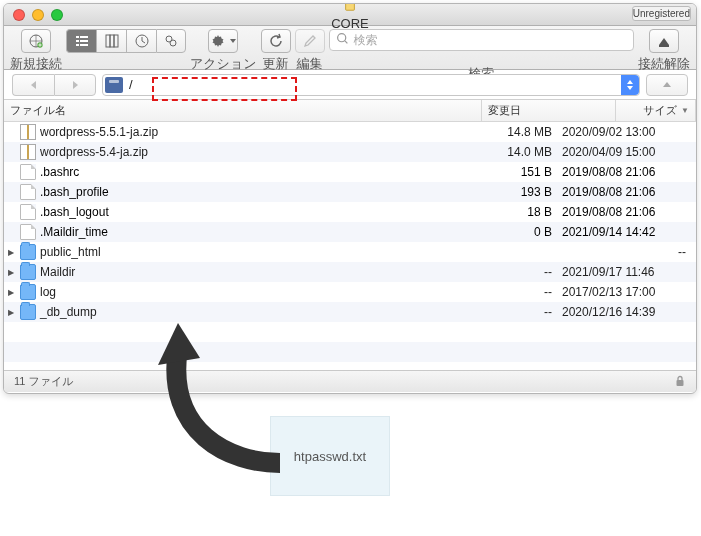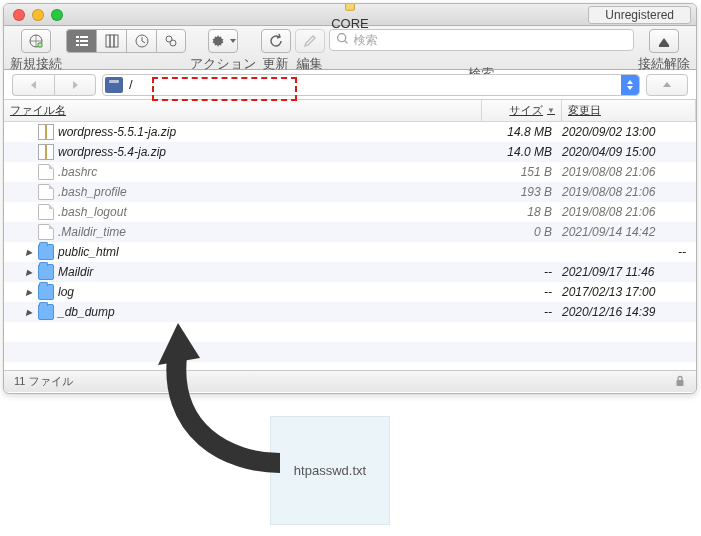--- a/index.html
+++ b/index.html
@@ -4,21 +4,21 @@
 <style>
 * { box-sizing: border-box; margin: 0; padding: 0; font-family: -apple-system, "Helvetica Neue", Arial, sans-serif; }
 body { background: #fff; width: 701px; height: 536px; position: relative; }
 .window { width: 694px; height: 391px; border: 1px solid #b5b5b5; border-radius: 6px; overflow: hidden; background: #fff; position: absolute; left: 3px; top: 3px; box-shadow: 0 2px 6px rgba(0,0,0,0.15); }
 .titlebar { height: 22px; background: linear-gradient(#ededed,#d8d8d8); border-bottom: 1px solid #b0b0b0; display: flex; align-items: center; position: relative; }
 .traffic { display: flex; gap: 7px; margin-left: 9px; }
 .dot { width: 12px; height: 12px; border-radius: 50%; border: 0.5px solid rgba(0,0,0,0.2); }
 .dot.red { background: #ff5f57; } .dot.yellow { background: #ffbd2e; } .dot.green { background: #28c940; }
 .title-center { position: absolute; left: 0; right: 0; font-size: 13px; color: #333; pointer-events: none; display: flex; align-items: center; justify-content: center; gap: 4px; flex-direction: column; }
 .title-center .icon { width: 14px; height: 14px; display: inline-block; }
-.badge-unreg { position: absolute; right: 5px; top: 2px; font-size: 12px; background: #f2f2f2; border: 1px solid #bbb; border-radius: 3px; padding: 1px 16px; color: #444; }
+.badge-unreg { position: absolute; right: 5px; top: 2px; font-size: 10px; background: #f2f2f2; border: 1px solid #bbb; border-radius: 3px; padding: 1px 0; color: #444; }
 .toolbar { height: 44px; background: linear-gradient(#f6f6f6,#e9e9e9); border-bottom: 1px solid #b0b0b0; display: flex; align-items: flex-start; padding: 3px 6px 0; gap: 4px; }
 .tbgroup { display: flex; flex-direction: column; align-items: center; }
 .tbtn { height: 24px; min-width: 30px; background: linear-gradient(#fdfdfd,#ececec); border: 1px solid #b5b5b5; border-radius: 4px; display: flex; align-items: center; justify-content: center; font-size: 13px; color: #555; cursor: pointer; }
 .tbtn svg { width: 16px; height: 16px; }
 .tseg { display: flex; }
 .tseg .tbtn { border-radius: 0; border-right: none; }
 .tseg .tbtn:first-child { border-radius: 4px 0 0 4px; }
 .tseg .tbtn:last-child { border-radius: 0 4px 4px 0; border-right: 1px solid #b5b5b5; }
 .tbtn.active { background: #7a7a7a; color: #fff; }
 .tbtn.drop::after { content: ""; border-left: 3px solid transparent; border-right: 3px solid transparent; border-top: 4px solid #666; margin-left: 4px; }
@@ -34,43 +34,43 @@
 .pathfield { flex: 1; height: 22px; border: 1px solid #c7c7c7; border-radius: 4px; display: flex; align-items: center; padding: 0 2px; background: #fff; position: relative; }
 .pathfield .vol { width: 18px; height: 16px; background: #4a6aa5; border-radius: 2px; margin-right: 6px; position: relative; }
 .pathfield .vol::after { content:""; position:absolute; left:4px; right:4px; top:3px; height:3px; background:#fff; border-radius:1px; opacity:0.6; }
 .pathfield span { font-size: 13px; color: #222; }
 .pathfield .sel { position: absolute; right: 0; top: 0; bottom: 0; width: 18px; background: #4b8cff; border-radius: 0 4px 4px 0; display: flex; flex-direction: column; align-items: center; justify-content: center; gap: 2px; }
 .pathfield .sel::before,.pathfield .sel::after { content:""; border-left:3px solid transparent; border-right:3px solid transparent; }
 .pathfield .sel::before { border-bottom:4px solid #fff; }
 .pathfield .sel::after { border-top:4px solid #fff; }
 .upbtn { width: 42px; height: 22px; border: 1px solid #c7c7c7; border-radius: 4px; background: linear-gradient(#fdfdfd,#f0f0f0); display: flex; align-items: center; justify-content: center; cursor: pointer; }
 .dash-mark { position: absolute; border: 2px dashed #e01818; left: 152px; top: 77px; width: 145px; height: 24px; pointer-events: none; z-index: 5; }
-.header-row { height: 22px; background: linear-gradient(#fcfcfc,#f1f1f1); border-bottom: 1px solid #d6d6d6; display: flex; font-size: 11px; color: #333; text-decoration: underline; }
+.header-row { height: 22px; background: linear-gradient(#fcfcfc,#f1f1f1); border-bottom: 1px solid #d6d6d6; display: flex; font-size: 11px; color: #333; }
 .header-row .hcell { border-right: 1px solid #d6d6d6; padding: 4px 6px; display: flex; align-items: center; gap: 4px; }
 .hc-name { flex: 1; } .hc-size { width: 80px; justify-content: flex-end; } .hc-date { width: 134px; }
 .hc-size .sort { font-size: 8px; color: #777; }
 .filelist { height: 248px; overflow: hidden; }
-.row { height: 20px; display: flex; align-items: center; font-size: 12px; color: #222; padding-left: 20px; font-style: italic; }
+.row { height: 20px; display: flex; align-items: center; font-size: 12px; color: #222; padding-left: 2px; }
 .row:nth-child(even) { background: #f4f6fb; }
-.row.dim { color: #737373; justify-content: space-between; }
+.row.dim { color: #000000; justify-content: space-between; }
 .row .disclose { width: 10px; display: inline-flex; justify-content: center; color: #555; }
 .row .icon { width: 16px; height: 16px; margin: 0 4px; position: relative; }
 .icon.file { background: #fff; border: 1px solid #bbb; border-radius: 1px; }
 .icon.file::after { content:""; position:absolute; right:-1px; top:-1px; border-top:5px solid #f4f6fb; border-left:5px solid #ccc; }
 .icon.zip { background: #fff; border: 1px solid #aaa; }
 .icon.zip::before { content:""; position:absolute; left:6px; top:0; bottom:0; width:2px; background:#c9a452; }
 .icon.folder { background:#75b7f8; border-radius:2px; border:1px solid #4a94de; }
 .icon.folder::before { content:""; position:absolute; left:0; top:-3px; width:7px; height:3px; background:#75b7f8; border:1px solid #4a94de; border-bottom:none; border-radius:2px 2px 0 0; }
 .row .fname { flex: 1; }
 .row .fsize { width: 80px; text-align: right; padding-right: 10px; }
 .row .fdate { width: 134px; }
 .statusbar { height: 22px; background: linear-gradient(#f6f6f6,#e6e6e6); border-top: 1px solid #c9c9c9; display: flex; align-items: center; padding: 0 10px; font-size: 11px; color: #555; }
 .statusbar .lock { margin-left: auto; }
 .arrow-annot { position: absolute; left: 130px; top: 303px; width: 170px; height: 170px; pointer-events: none; z-index: 6; }
-.note { position: absolute; left: 270px; top: 416px; width: 120px; height: 109px; background: #eaf4f9; border: 1px solid #dbe8ee; display: flex; align-items: center; justify-content: center; font-size: 13px; color: #555; }
+.note { position: absolute; left: 270px; top: 416px; width: 120px; height: 80px; background: #eaf4f9; border: 1px solid #dbe8ee; display: flex; align-items: center; justify-content: center; font-size: 13px; color: #555; }
 </style>
 </head>
 <body>
 
 <div class="window">
 
   <div class="titlebar">
     <div class="traffic">
       <div class="dot red"></div>
       <div class="dot yellow"></div>
@@ -198,26 +198,26 @@
       <svg width="12" height="12" viewBox="0 0 12 12">
           <path d="M2 8l4-5 4 5z" fill="#aaa"></path>
         </svg>
     </div>
   </div>
 
   <div class="header-row">
     <div class="hcell hc-name">
         <span>ファイル名</span>
       </div>
+    <div class="hcell hc-date">
+        <span>変更日</span>
+      </div>
     <div class="hcell hc-size">
         <span>サイズ</span>
         <span class="sort">▼</span>
-      </div>
-    <div class="hcell hc-date">
-        <span>変更日</span>
       </div>
   </div>
 
   <div class="filelist" id="filelist">
       <div class="row">
         <span class="disclose" style="font-size: 8px;"></span>
         <span class="icon zip"></span>
         <span class="fname">wordpress-5.5.1-ja.zip</span>
         <span class="fsize">14.8 MB</span>
         <span class="fdate">2020/09/02 13:00</span>

